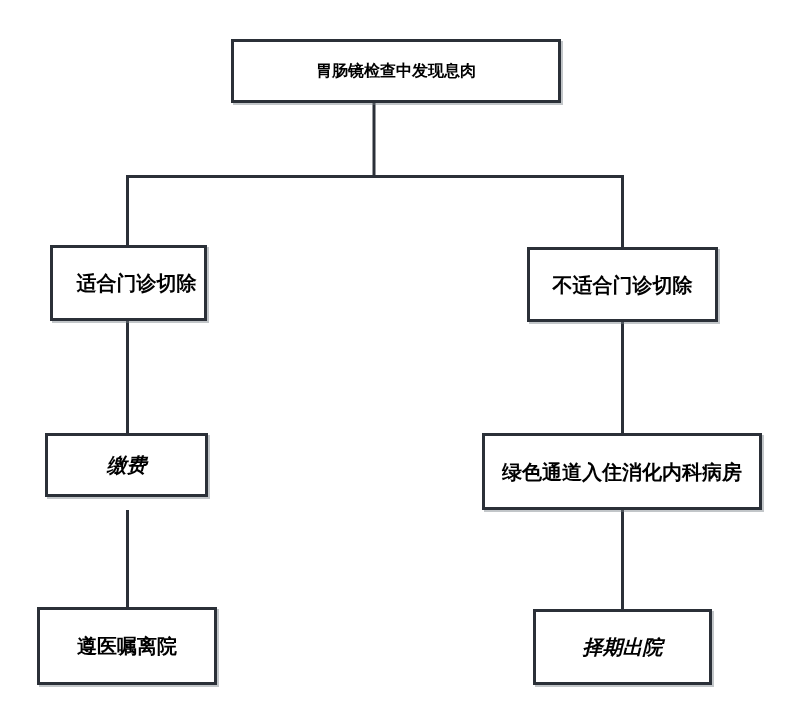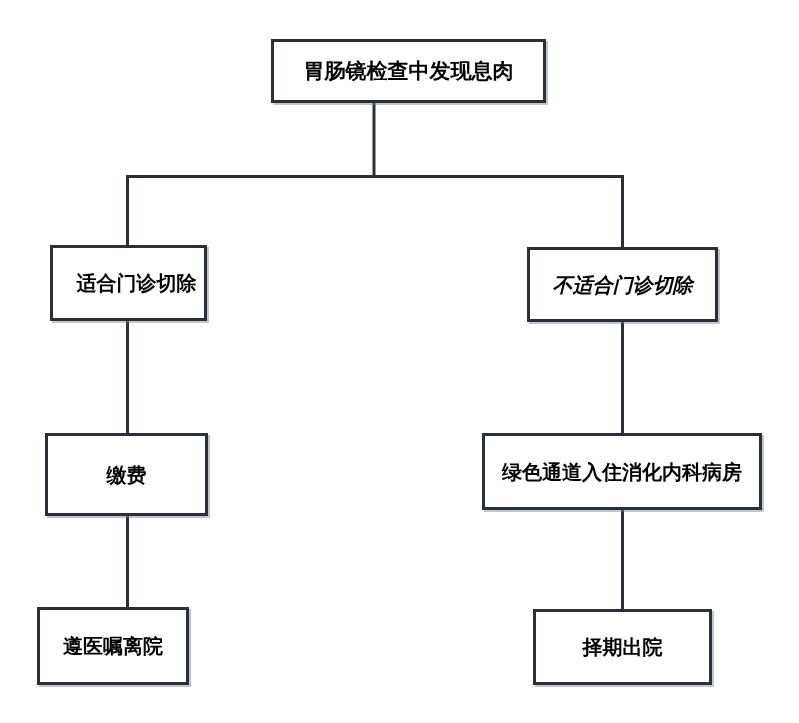--- a/index.html
+++ b/index.html
@@ -31,27 +31,27 @@
     box-shadow: 2px 2px 0 rgba(120,128,136,0.45);
     display: flex;
     align-items: center;
     justify-content: center;
     text-align: center;
     color: #000000;
     font-weight: bold;
     line-height: 1.2;
     z-index: 2;
   }
-  .node-root   { left: 231px; top: 39px;  width: 275px; height: 64px; font-size: 21px; margin-left: 40px; }
+  .node-root   { left: 231px; top: 39px;  width: 330px; height: 64px; font-size: 16px; }
   .node-l1     { left: 50px;  top: 245px; width: 157px; height: 76px; font-size: 20px; padding-left: 16px; }
-  .node-r1     { left: 527px; top: 247px; width: 191px; height: 75px; font-size: 20px; font-style: italic; }
-  .node-l2     { left: 45px;  top: 433px; width: 163px; height: 83px; font-size: 20px; }
+  .node-r1     { left: 527px; top: 247px; width: 191px; height: 75px; font-size: 20px; }
+  .node-l2     { left: 45px;  top: 433px; width: 163px; height: 64px; font-size: 20px; font-style: italic; }
   .node-r2     { left: 482px; top: 433px; width: 280px; height: 77px; font-size: 20px; text-align: right; }
-  .node-l3     { left: 37px;  top: 607px; width: 152px; height: 78px; font-size: 20px; }
-  .node-r3     { left: 533px; top: 609px; width: 179px; height: 76px; font-size: 20px; }
+  .node-l3     { left: 37px;  top: 607px; width: 180px; height: 78px; font-size: 20px; }
+  .node-r3     { left: 533px; top: 609px; width: 179px; height: 76px; font-size: 20px; font-style: italic; }
 </style>
 </head>
 <body>
 
 <div class="canvas">
 
   <svg class="connectors" viewBox="0 0 799 723" xmlns="http://www.w3.org/2000/svg">
 
     <path d="M374 103 V178" stroke="#2b3038" stroke-width="3" fill="none"></path>
 

